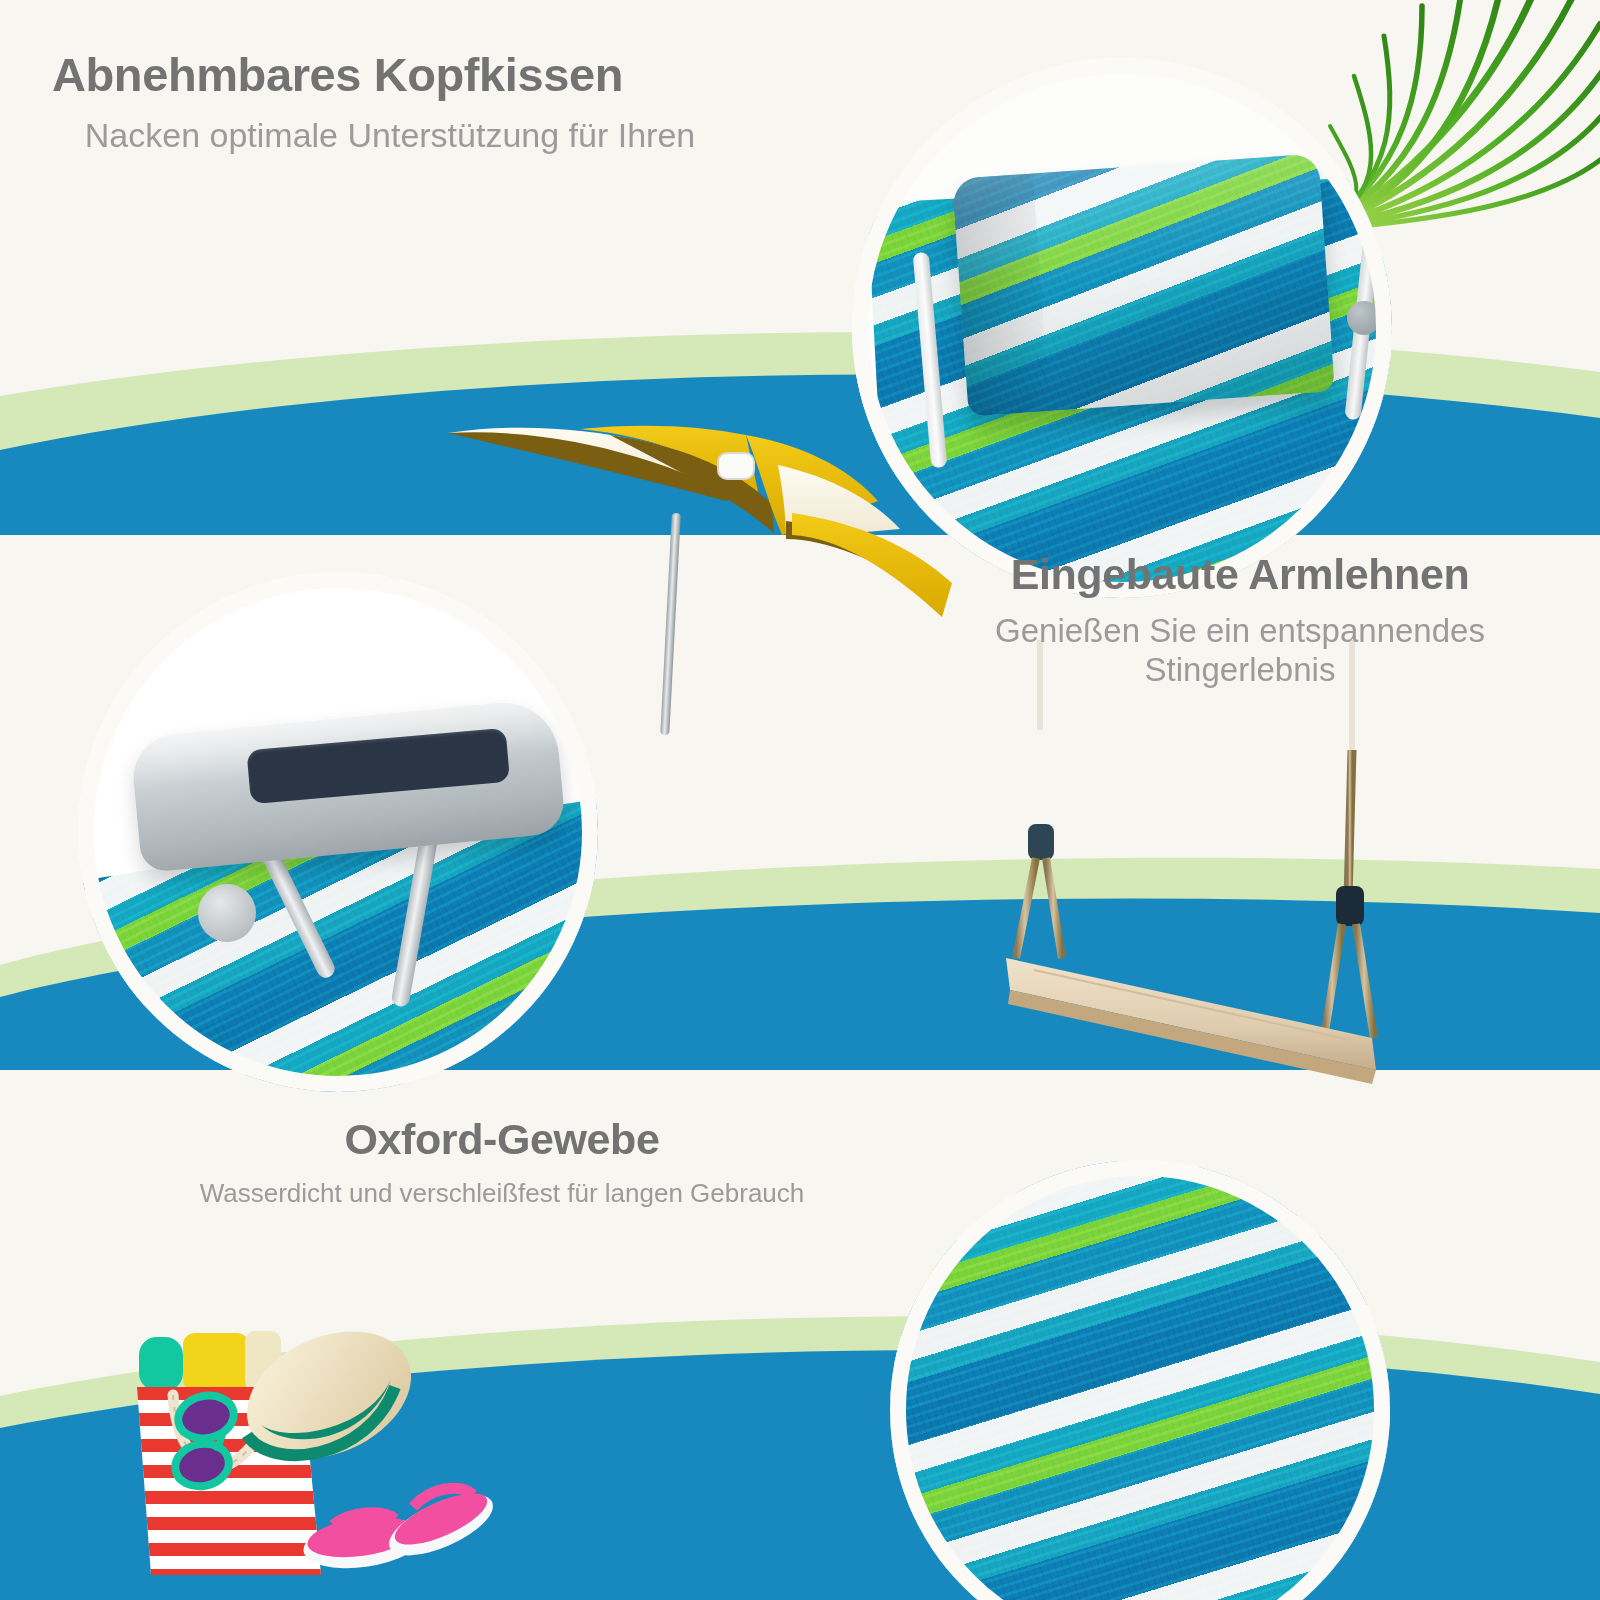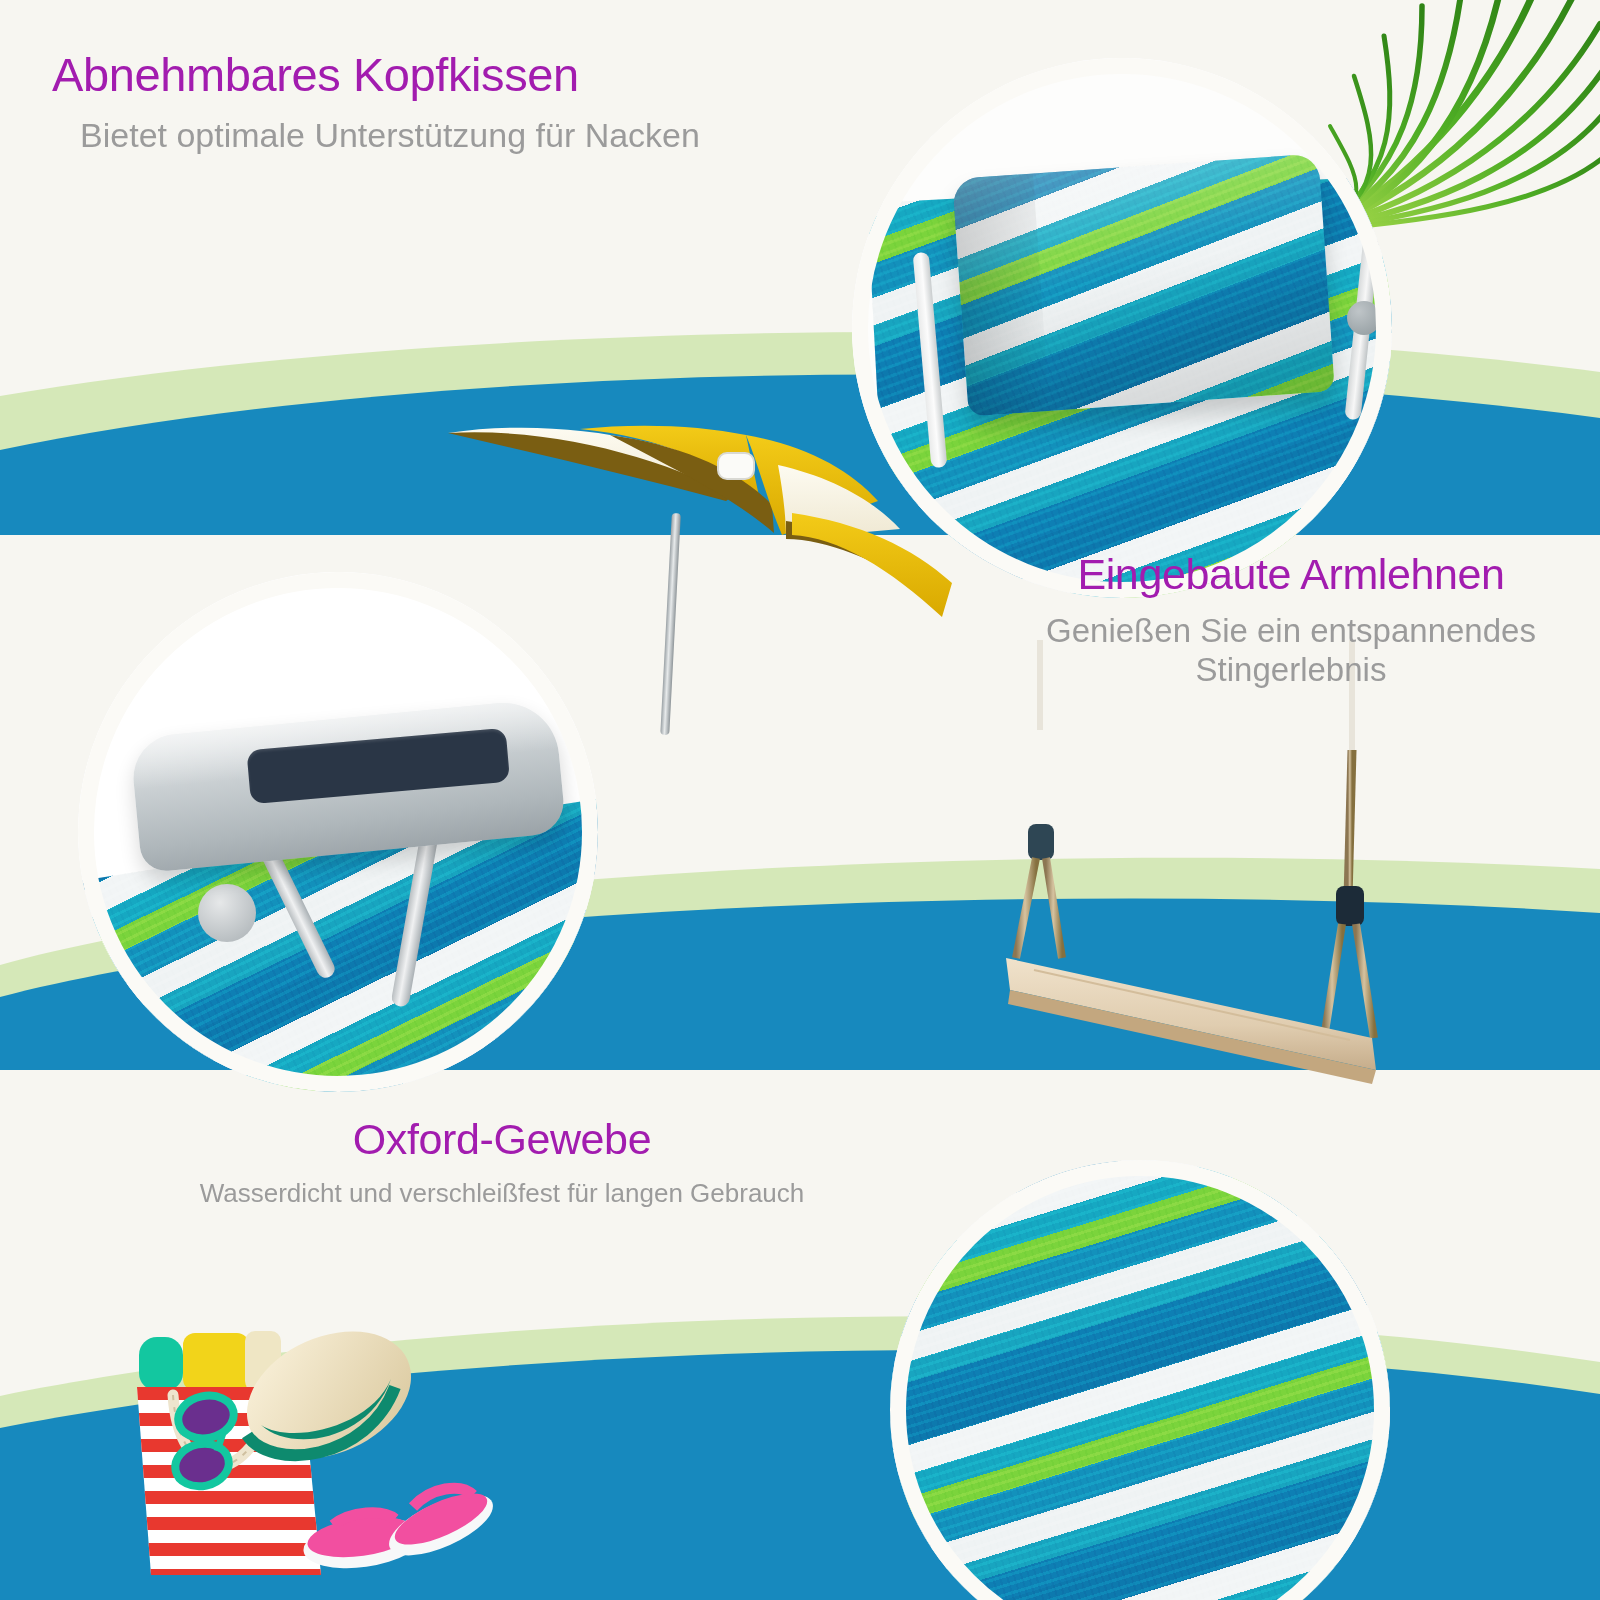--- a/index.html
+++ b/index.html
@@ -151,35 +151,35 @@
 
   
   #beachbag { position:absolute; left:95px; top:1275px; width:440px; height:320px; }
 
   
   #palm { position:absolute; right:-10px; top:-20px; width:330px; height:270px; }
 
   
   .txt { position:absolute; }
   .t-head {
-    color:#a21caf;
-    font-weight:normal;
+    color:#737373;
+    font-weight:bold;
     letter-spacing:-.4px;
     line-height:1.13;
   }
   .t-sub {
     color:#9B9B9B;
     line-height:1.2;
   }
 
   #text1 { left:52px; top:48px; width:700px; text-align:left; }
   #text1 .t-head { font-size:47px; }
   #text1 .t-sub  { font-size:34px; margin-top:14px; text-align:center; padding-right:24px; }
 
-  #text2 { left:981px; top:550px; width:620px; text-align:center; }
+  #text2 { left:930px; top:550px; width:620px; text-align:center; }
   #text2 .t-head { font-size:43px; }
   #text2 .t-sub  { font-size:33px; margin-top:12px; }
 
   #text3 { left:52px; top:1115px; width:900px; text-align:center; }
   #text3 .t-head { font-size:43px; }
   #text3 .t-sub  { font-size:26px; margin-top:14px; }
 </style>
 </head>
 <body>
 
@@ -394,21 +394,21 @@
         <path d="M318,232 C336,212 366,208 378,220" stroke="#F24FA0" stroke-width="11" fill="none"></path>
       </g>
     </svg>
   </div>
 
   <div class="txt" id="text1">
     <div class="t-head">
       <div>Abnehmbares Kopfkissen</div>
     </div>
     <div class="t-sub">
-      <div>Bietet optimale Unterstützung für Nacken</div>
+      <div>Nacken optimale Unterstützung für Ihren</div>
     </div>
   </div>
 
   <div class="txt" id="text2">
     <div class="t-head">
       <div>Eingebaute Armlehnen</div>
     </div>
     <div class="t-sub">
       <div>Genießen Sie ein entspannendes</div>
       <div>Stingerlebnis</div>

